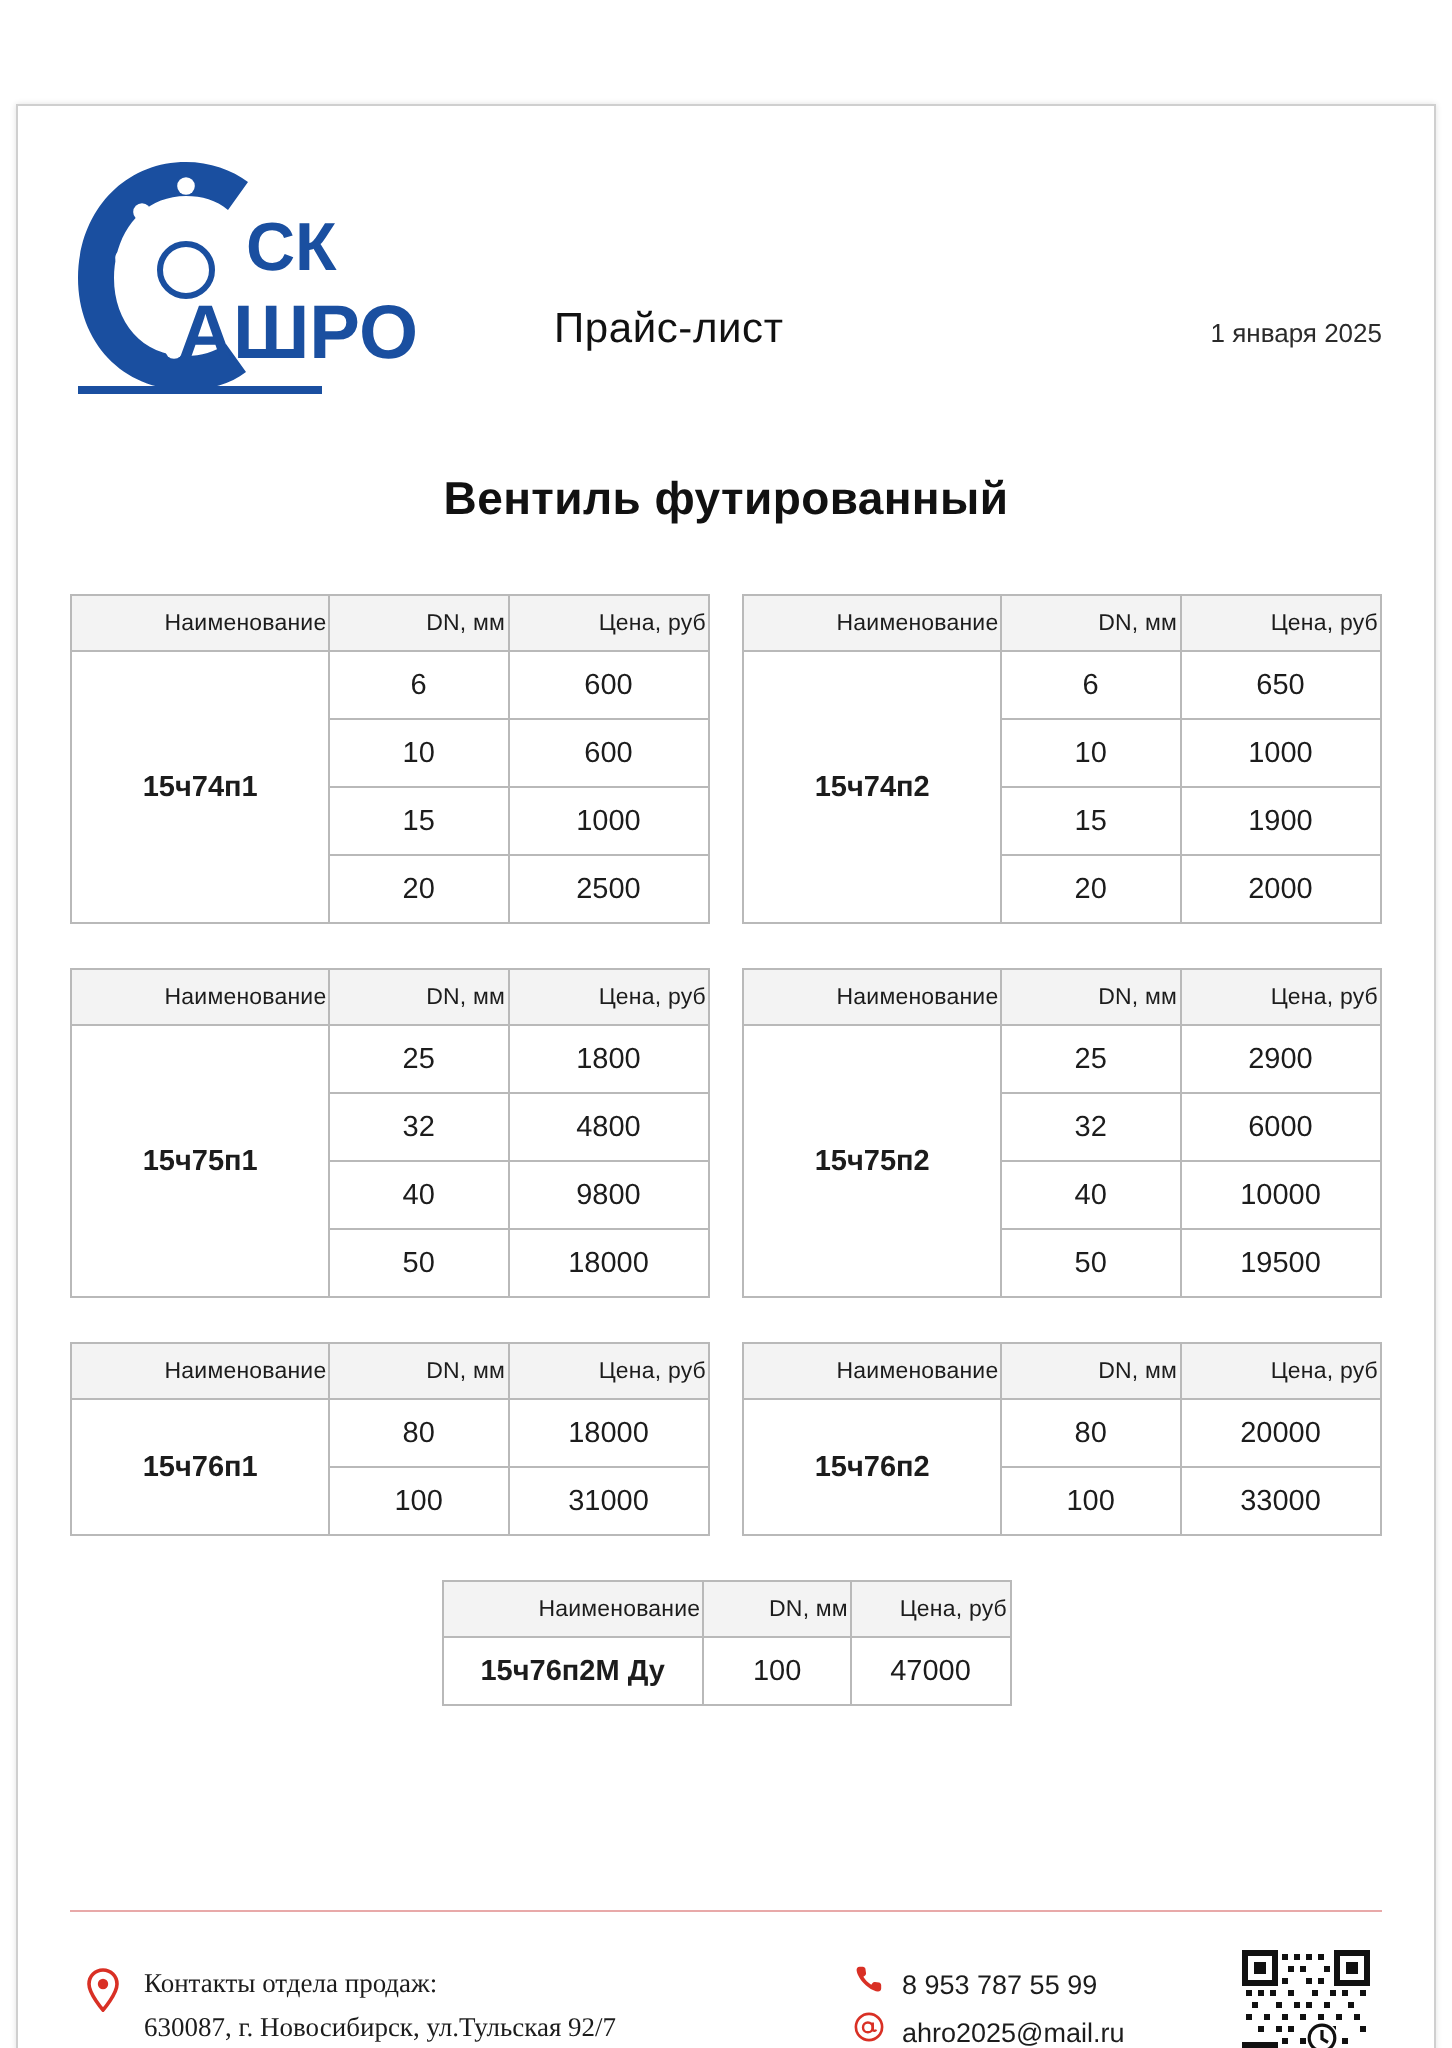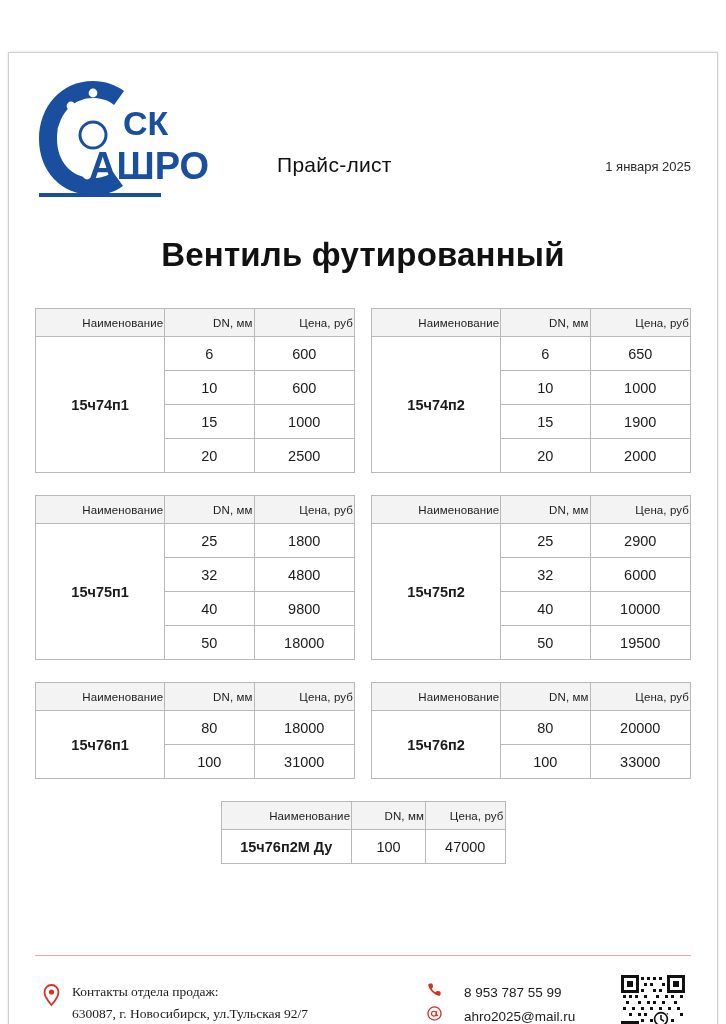--- a/index.html
+++ b/index.html
@@ -46,21 +46,21 @@
   .doc-date {
     position: absolute;
     right: 26px; top: 106px;
     font-size: 13px;
     color: #2b2b2b;
   }
 
   
   .main-title {
     text-align: center;
-    font-size: 33px;
+    font-size: 23px;
     font-weight: bold;
     letter-spacing: 0.2px;
     color: #111;
     margin-top: 8px;
   }
 
   
   .grid {
     margin-top: 34px;
     padding: 0 26px;
@@ -133,21 +133,21 @@
   }
   .pin-icon { margin-top: 3px; }
   .contacts-text { font-size: 13.5px; line-height: 22px; color: #1c1c1c; }
   .phones {
     position: absolute;
     left: 418px; top: 26px;
     font-size: 13.5px;
     line-height: 24px;
     color: #1c1c1c;
   }
-  .phones .line { display: flex; align-items: center; gap: 22px; }
+  .phones .line { display: flex; align-items: center; gap: 9px; }
   .qr {
     position: absolute;
     right: 30px; top: 18px;
     width: 68px; height: 68px;
   }
 </style>
 </head>
 <body>
 
 <div class="page">

